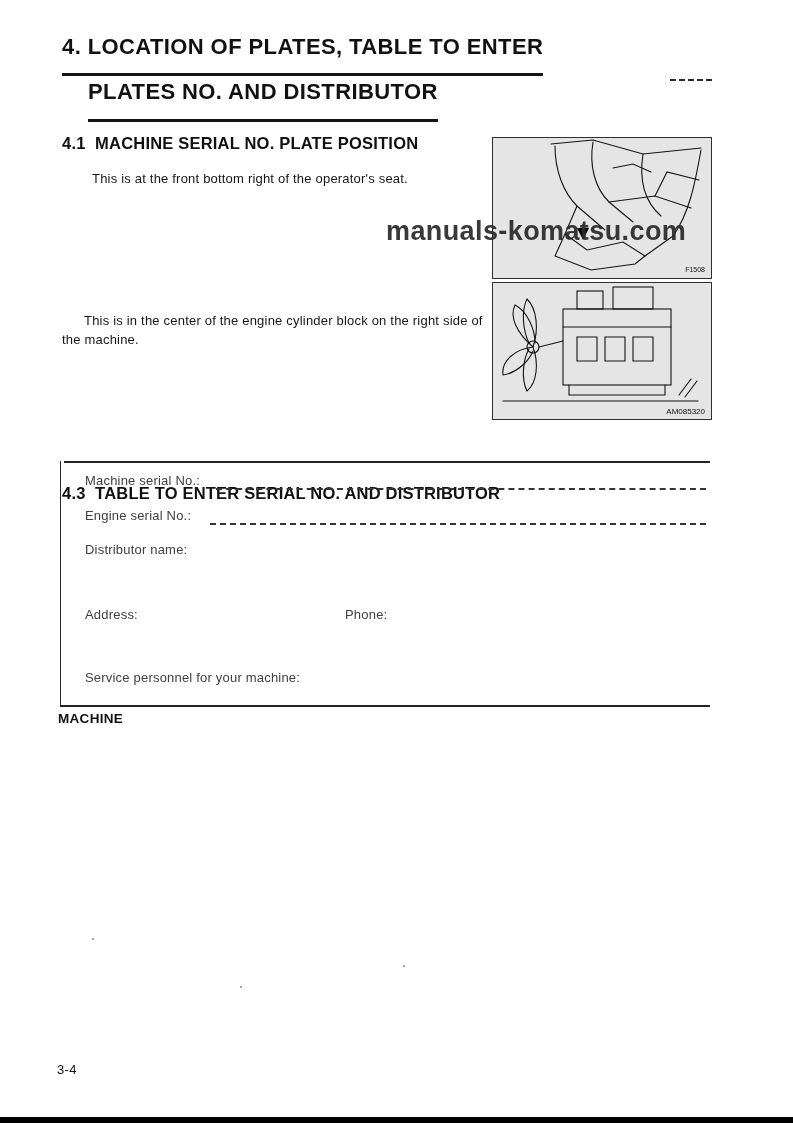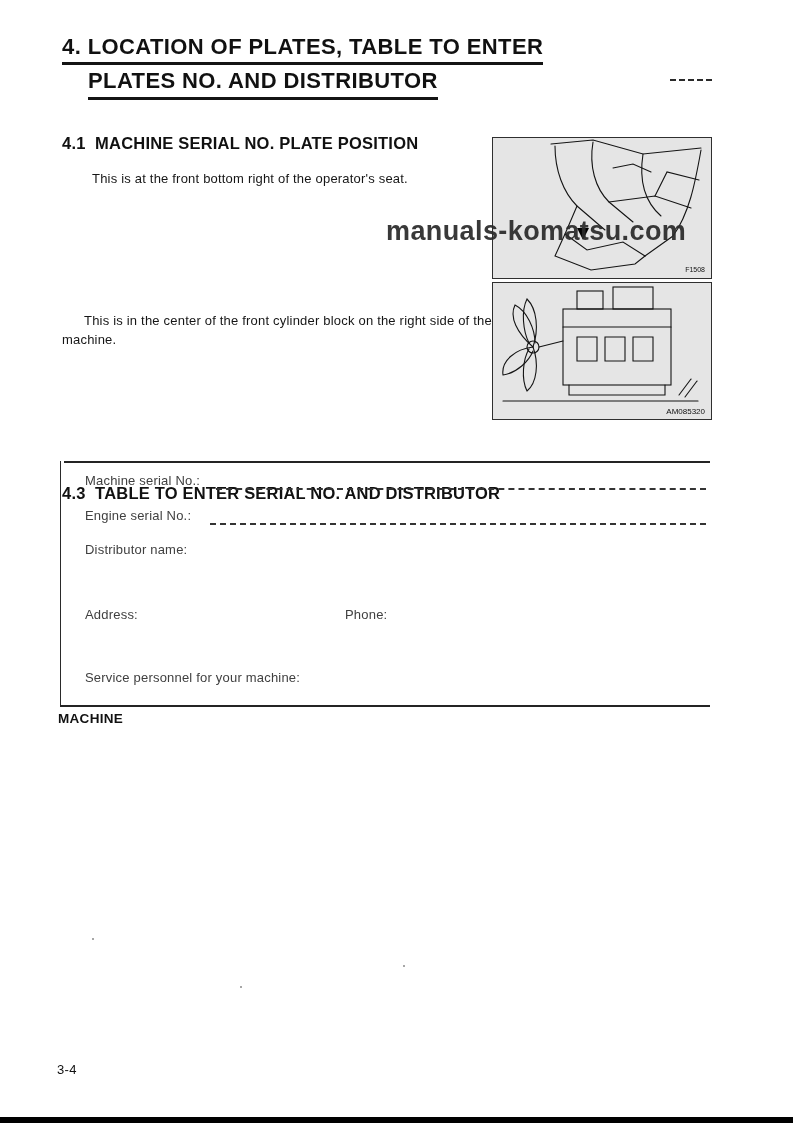--- a/index.html
+++ b/index.html
@@ -3,21 +3,21 @@
 <meta charset="utf-8">
 <style>
   html,body{margin:0;padding:0;background:#e9e9e9;}
   .page{
     position:relative;width:793px;height:1123px;margin:0 auto;
     background:#ffffff;color:#111;overflow:hidden;
     font-family:"Liberation Sans",sans-serif;
   }
   
   .doc-title{position:absolute;left:62px;top:34px;font-weight:bold;font-size:22px;letter-spacing:.4px;line-height:1.15;}
-  .doc-title .tline{display:inline-block;border-bottom:3px solid #141414;padding-bottom:3px;}
+  .doc-title .tline{display:inline-block;border-bottom:3px solid #141414;padding-bottom:14px;}
   .doc-title .l2{margin-left:26px;margin-top:3px;}
   .rule-frag{position:absolute;top:79px;left:670px;width:42px;border-top:2px dashed #2a2a2a;}
   
   .sec-heading{position:absolute;font-weight:bold;font-size:16.5px;letter-spacing:.2px;white-space:pre;}
   .body-text{position:absolute;font-size:13px;line-height:1.45;letter-spacing:.2px;color:#161616;}
   .indent{text-indent:22px;}
   
   .figure{position:absolute;border:1px solid #2f2f2f;background:#e5e5e5;}
   .figure svg{display:block;width:100%;height:100%;}
   
@@ -65,21 +65,21 @@
         <path d="M162 58 L174 34 L206 42"></path>
         <path d="M120 30 L140 26 L158 34"></path>
       </g>
       <polygon points="84,90 96,90 90,102" fill="#000"></polygon>
       <text x="212" y="134" text-anchor="end" font-size="7" fill="#111">F1508</text>
     </svg>
   </div>
 
   <div class="watermark">manuals-komatsu.com</div>
 
-  <div class="body-text indent" style="left:62px;top:312px;width:442px;">This is in the center of the front cylinder block on the right side of the machine.</div>
+  <div class="body-text indent" style="left:62px;top:312px;width:442px;">This is in the center of the engine cylinder block on the right side of the machine.</div>
 
   <div class="figure" style="left:492px;top:282px;width:218px;height:136px;">
     <svg viewBox="0 0 218 136">
       <g fill="none" stroke="#141414" stroke-width="1.1" stroke-linecap="round">
         <path d="M40 64 C24 50 16 34 22 22 C34 28 42 46 42 60"></path>
         <path d="M40 64 C22 66 8 78 10 92 C24 90 36 78 40 68"></path>
         <path d="M40 64 C46 46 44 26 34 16 C28 28 30 48 36 60"></path>
         <path d="M40 64 C46 80 44 100 34 108 C28 96 30 76 36 66"></path>
         <circle cx="40" cy="64" r="6"></circle>
         <path d="M46 64 L70 58"></path>

